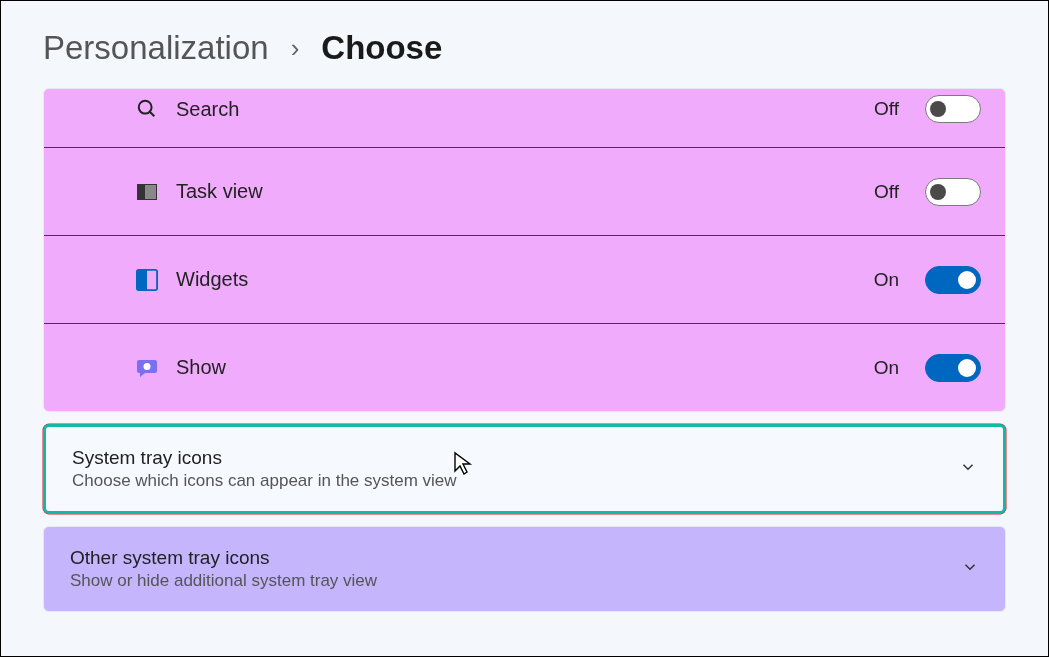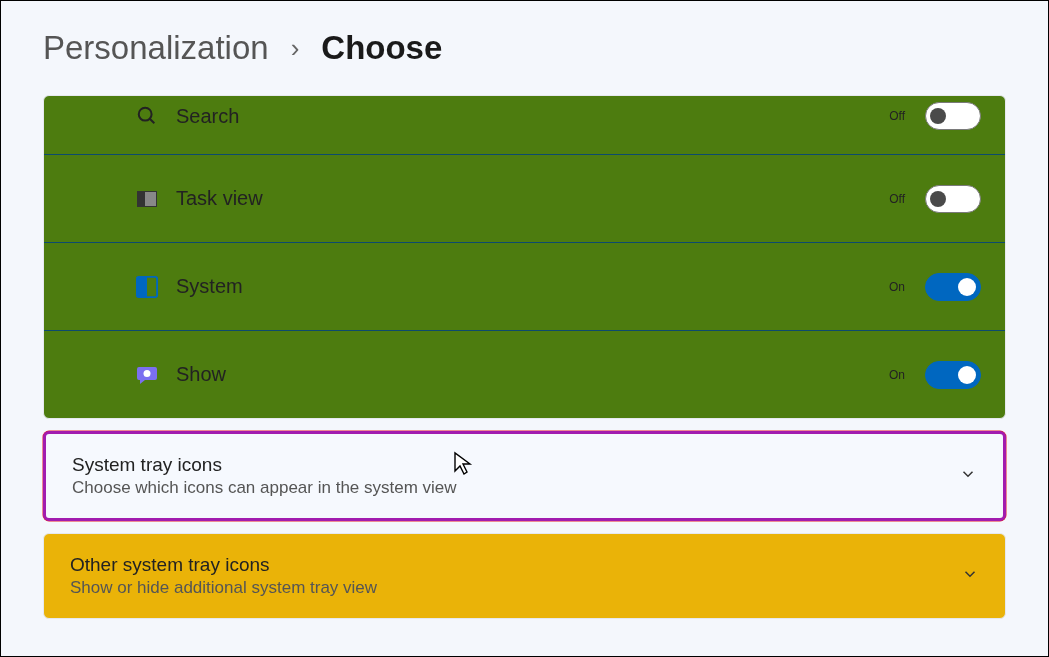--- a/index.html
+++ b/index.html
@@ -12,39 +12,39 @@
     overflow: hidden;
     position: relative;
   }
   .container {
     padding: 28px 42px 20px 42px;
   }
   .breadcrumb {
     display: flex;
     align-items: center;
     gap: 22px;
-    margin-bottom: 28px;
+    margin-bottom: 21px;
     color: #3a3a3a;
   }
   .breadcrumb .parent {
     font-size: 33px;
     font-weight: 400;
     color: #555;
   }
   .breadcrumb .chevron {
     font-size: 26px;
     color: #666;
   }
   .breadcrumb .current {
     font-size: 33px;
     font-weight: 600;
     color: #1a1a1a;
   }
   .panel {
-    background: #4d7c0f;
+    background: #f0abfc;
     border: 1px solid #e6e9ef;
     border-radius: 6px;
     overflow: hidden;
   }
   .row {
     display: flex;
     align-items: center;
     padding: 18px 24px 18px 88px;
     min-height: 88px;
     border-top: 1px solid #0c4a6e;
@@ -60,23 +60,23 @@
     align-items: center;
     justify-content: center;
   }
   .row .label {
     font-size: 20px;
     color: #222;
     margin-left: 44px;
   }
   .row .state {
     margin-left: auto;
-    font-size: 12px;
+    font-size: 19px;
     color: #222;
-    margin-right: 20px;
+    margin-right: 26px;
   }
   .toggle {
     width: 56px;
     height: 28px;
     border-radius: 14px;
     position: relative;
     flex-shrink: 0;
   }
   .toggle.off {
     background: #fff;
@@ -103,30 +103,30 @@
     right: 4px;
     top: 50%;
     transform: translateY(-50%);
     width: 18px;
     height: 18px;
     border-radius: 50%;
     background: #fff;
   }
   .section-card {
     margin-top: 12px;
-    background: #eab308;
+    background: #c4b5fd;
     border: 1px solid #e6e9ef;
     border-radius: 6px;
     padding: 20px 26px;
     display: flex;
     align-items: center;
     position: relative;
   }
   .section-card.highlight {
-    border: 3px solid #a21caf;
+    border: 3px solid #14b8a6;
     background: #f6f9fe;
     box-shadow: 0 0 0 0.5px #e5232d;
   }
   .section-card .text-col {
     display: flex;
     flex-direction: column;
     gap: 2px;
   }
   .section-card .title {
     font-size: 19px;
@@ -192,21 +192,21 @@
       <div class="toggle off"></div>
     </div>
 
     <div class="row">
       <span class="icon">
         <svg class="widgets-svg" viewBox="0 0 24 24">
           <rect x="1" y="1" width="22" height="22" rx="2" fill="none" stroke="#0067c0" stroke-width="2"></rect>
           <rect x="1" y="1" width="11" height="22" fill="#0067c0"></rect>
         </svg>
       </span>
-      <span class="label">System</span>
+      <span class="label">Widgets</span>
       <span class="state">On</span>
       <div class="toggle on"></div>
     </div>
 
     <div class="row">
       <span class="icon">
         <svg class="chat-svg" viewBox="0 0 24 24">
           <path d="M4 4h16a2 2 0 0 1 2 2v9a2 2 0 0 1-2 2H10l-5 4v-4H4a2 2 0 0 1-2-2V6a2 2 0 0 1 2-2z" fill="#7b6ff0"></path>
           <circle cx="12" cy="10.5" r="3.5" fill="#fff"></circle>
         </svg>

